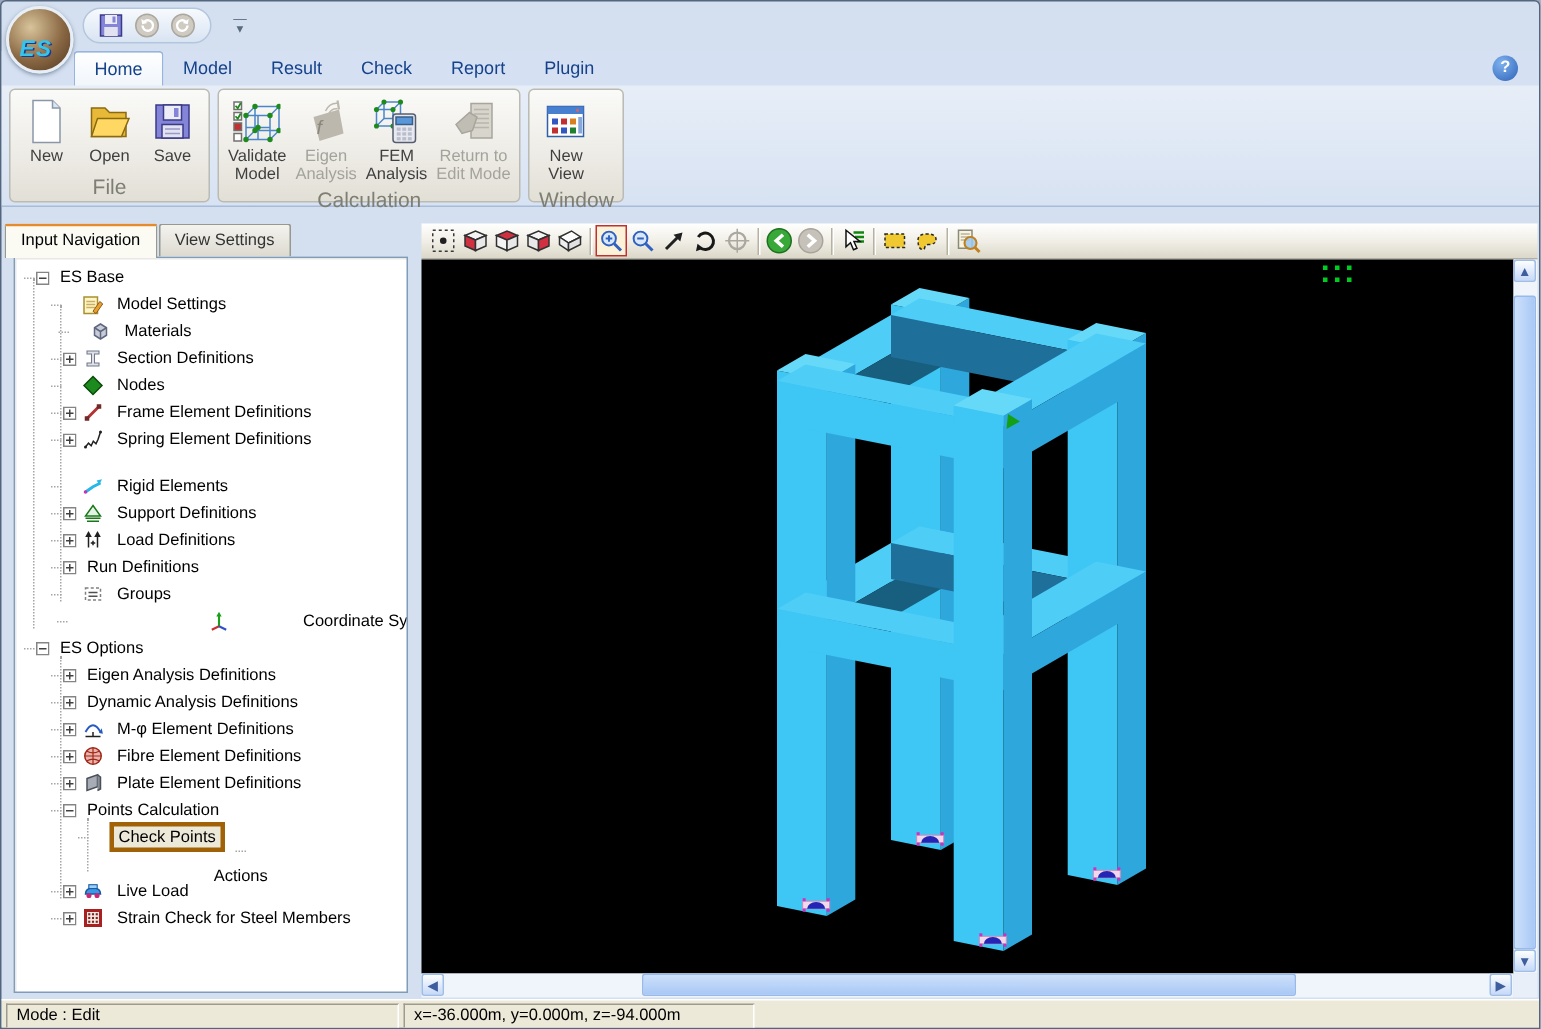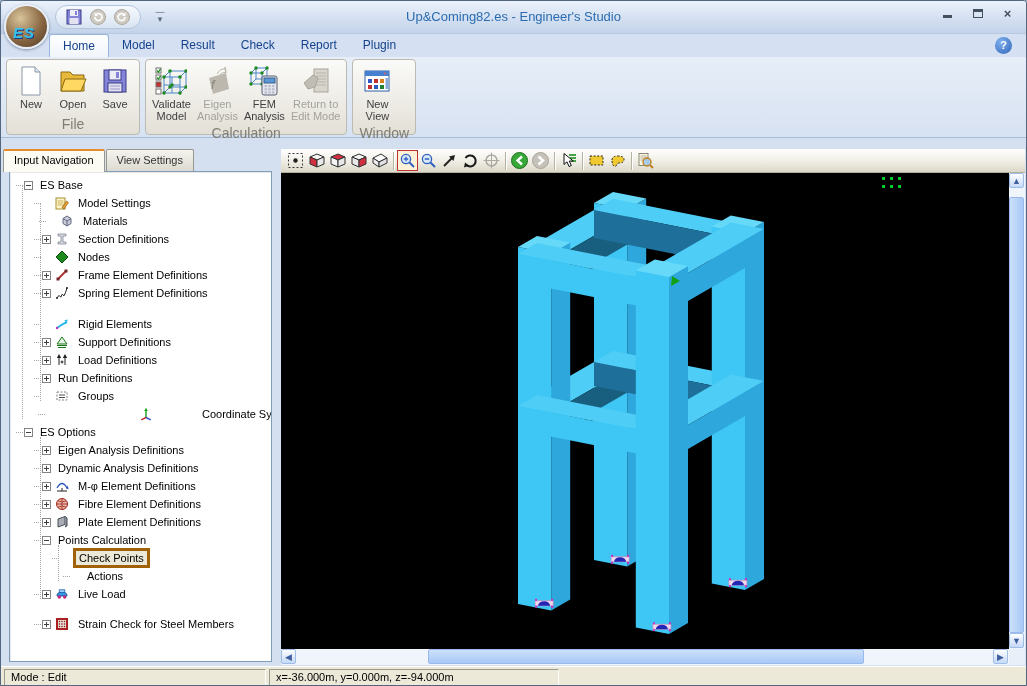--- a/index.html
+++ b/index.html
@@ -77,42 +77,28 @@
   .sb-thumb.h{background:linear-gradient(#CDE0FB,#A9C8F5);}
   #vscroll{position:absolute;left:1008px;top:172px;width:16px;height:476px;background:#F0F4FB;}
   #hscroll{position:absolute;left:280px;top:648px;width:728px;height:16px;background:#F0F4FB;}
   #sbcorner{position:absolute;left:1008px;top:648px;width:16px;height:16px;background:#E9EFF9;}
   
   #statusbar{position:absolute;left:0;top:665px;width:100%;height:21px;background:#ECE9D8;
     border-top:1px solid #fff;display:flex;align-items:center;gap:3px;padding:0 3px;}
   .scell{height:17px;line-height:15px;font-size:11px;color:#000;padding:0 6px;
     border:1px solid;border-color:#9D9B8D #FFFFFF #FFFFFF #9D9B8D;}
   #sc-mode{width:262px;}
-  #sc-coord{width:290px;}
+  #sc-coord{width:234px;}
   svg{display:block;}
 </style>
 </head>
 <body>
 
 <div id="win">
 
-  <div id="titlebar">
-    <div id="wtitle">Up&amp;Coming82.es - Engineer's Studio</div>
-    <div id="wincontrols">
-      <div class="wc">
-          <div class="bar"></div>
-        </div>
-      <div class="wc">
-          <div class="box"></div>
-        </div>
-      <div class="wc">
-          <div class="x">×</div>
-        </div>
-    </div>
-  </div>
   <div id="appbtn">
     <span>ES</span>
   </div>
   <div id="qat">
       <div class="qbtn">
         <span>
           <svg width="18" height="18" viewBox="0 0 18 18" xmlns="http://www.w3.org/2000/svg">
             <rect x="2" y="2" width="14" height="14" fill="#8484D8" stroke="#3A3A88"></rect>
             <rect x="5" y="2" width="8" height="6" fill="#EDEDF8"></rect>
             <rect x="10" y="3" width="2" height="4" fill="#8484D8"></rect>
@@ -608,21 +594,21 @@
               <line x1="2" y1="4.5" x2="7" y2="4.5" stroke="#404040"></line>
             </svg>
           </span>
           <span class="tlb">Points Calculation</span>
         </div>
         <div class="trow" style="padding-left: 42px;">
           <span class="dash"></span>
           <span class="exp"></span>
           <span class="tlb sel">Check Points</span>
         </div>
-        <div class="trow" style="padding-left: 53px;">
+        <div class="trow" style="padding-left: 40px; flex-direction: column;">
           <span class="dash"></span>
           <span class="exp"></span>
           <span class="tlb">Actions</span>
         </div>
         <div class="trow" style="padding-left: 24px;">
           <span class="dash"></span>
           <span class="exp">
             <svg width="9" height="9">
               <rect x="0.5" y="0.5" width="8" height="8" fill="#FFF" stroke="#848484"></rect>
               <line x1="2" y1="4.5" x2="7" y2="4.5" stroke="#404040"></line>
@@ -632,21 +618,21 @@
           <span class="tic">
             <svg width="14" height="14" viewBox="0 0 14 14" xmlns="http://www.w3.org/2000/svg">
               <path d="M2 9q0-4 5-4t5 4Z" fill="#3898E8" stroke="#1858A0"></path>
               <rect x="4.2" y="2.8" width="5.6" height="2.6" fill="#9CD0F8" stroke="#1858A0" stroke-width=".7"></rect>
               <circle cx="4.3" cy="10" r="1.7" fill="#C82878"></circle>
               <circle cx="9.7" cy="10" r="1.7" fill="#C82878"></circle>
             </svg>
           </span>
           <span class="tlb">Live Load</span>
         </div>
-        <div class="trow" style="padding-left: 24px; margin-top: 12px;">
+        <div class="trow" style="padding-left: 24px;">
           <span class="dash"></span>
           <span class="exp">
             <svg width="9" height="9">
               <rect x="0.5" y="0.5" width="8" height="8" fill="#FFF" stroke="#848484"></rect>
               <line x1="2" y1="4.5" x2="7" y2="4.5" stroke="#404040"></line>
               <line x1="4.5" y1="2" x2="4.5" y2="7" stroke="#404040"></line>
             </svg>
           </span>
           <span class="tic">
             <svg width="14" height="14" viewBox="0 0 14 14" xmlns="http://www.w3.org/2000/svg">

